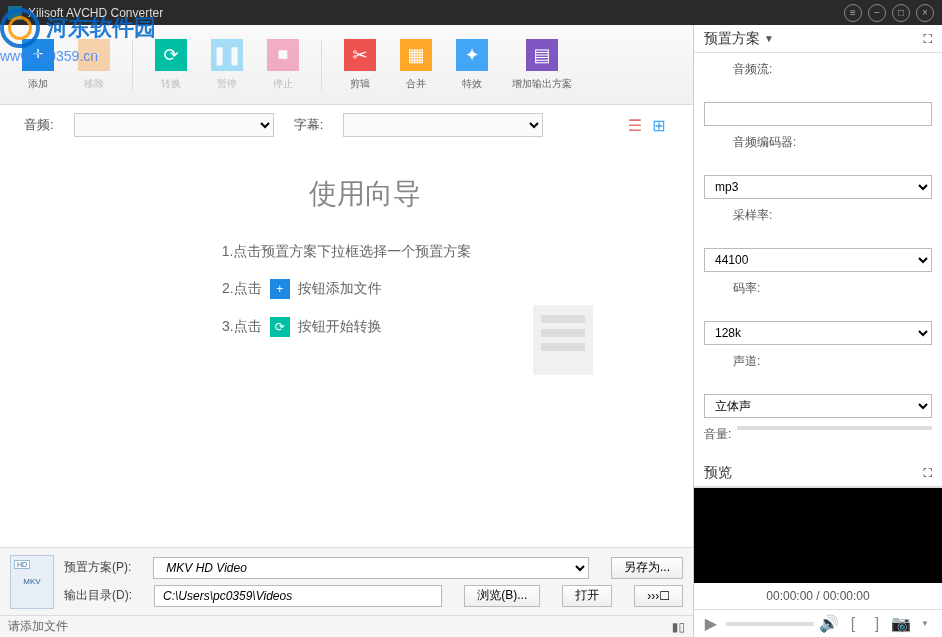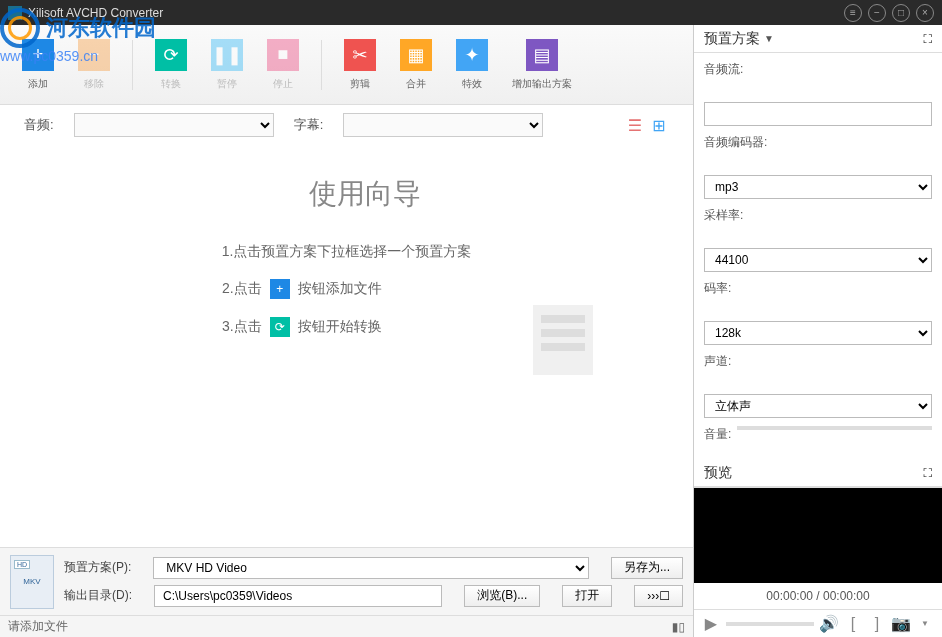--- a/index.html
+++ b/index.html
@@ -51,33 +51,33 @@
     .si-add { background: #1e88e5; } .si-convert { background: #00bfa5; }
     .placeholder-thumb { position: absolute; right: 100px; top: 160px; width: 60px; height: 70px; background: #f0f0f0; }
     .placeholder-thumb::before { content: ""; position: absolute; top: 10px; left: 8px; right: 8px; height: 8px; background: #ddd; box-shadow: 0 14px 0 #ddd, 0 28px 0 #ddd; }
     
     .bottom-bar { height: 68px; background: #f5f5f5; border-top: 1px solid #ddd; display: flex; align-items: center; padding: 6px 10px; gap: 10px; }
     .thumb-box { width: 44px; height: 54px; background: #e8eef5; border: 1px solid #bcd; display: flex; align-items: center; justify-content: center; font-size: 8px; color: #369; position: relative; }
     .thumb-box::before { content: "HD"; position: absolute; top: 4px; left: 3px; background: #fff; color: #369; font-size: 7px; padding: 0 2px; border: 1px solid #9bc; }
     .bottom-fields { flex: 1; display: flex; flex-direction: column; gap: 6px; }
     .bf-row { display: flex; align-items: center; gap: 22px; }
     .bf-label { font-size: 12px; color: #444; }
-    .bf-input { flex: 1; height: 22px; border: 1px solid #bbb; background: #fff; font-size: 12px; padding: 0 8px; }
+    .bf-input { flex: 1; height: 22px; border: 1px solid #bbb; background: #fff; font-size: 12px; padding: 0 8px; font-style: italic; }
     .bf-btn { height: 22px; padding: 0 12px; border: 1px solid #bbb; background: linear-gradient(#fff, #eee); font-size: 12px; cursor: pointer; }
     
     .status-bar { height: 22px; background: #f5f5f5; border-top: 1px solid #ddd; display: flex; align-items: center; padding: 0 8px; font-size: 12px; color: #666; }
     .status-icon { margin-left: auto; }
     
     
     .panel-header { height: 28px; display: flex; align-items: center; padding: 0 10px; border-bottom: 1px solid #ddd; }
     .panel-title { font-size: 14px; color: #333; }
     .panel-expand { margin-left: auto; cursor: pointer; font-size: 12px; }
     .panel-body { padding: 8px 10px; flex-shrink: 0; }
     .form-row { margin-bottom: 8px; }
-    .form-label { font-size: 12px; color: #555; margin-bottom: 4px; display: block; }
+    .form-label { font-size: 12px; color: #555; margin-bottom: 4px; display: block; margin-left: 29px; }
     .form-input { width: 100%; height: 24px; border: 1px solid #bbb; background: #fff; font-size: 12px; padding: 0 6px; margin-top: 20px; }
     .vol-row { display: flex; align-items: flex-start; gap: 6px; }
     .vol-slider { flex: 1; height: 4px; background: #ddd; position: relative; }
     
     .preview-section { flex: 1; display: flex; flex-direction: column; border-top: 1px solid #ddd; }
     .preview-area { flex: 1; background: #000; }
     .time-display { text-align: center; font-size: 12px; color: #555; padding: 6px 0; }
     .player-controls { height: 28px; display: flex; align-items: center; padding: 0 8px; gap: 6px; border-top: 1px solid #ddd; }
     .pc-btn { width: 18px; height: 18px; display: flex; align-items: center; justify-content: center; cursor: pointer; color: #888; }
     .progress-bar { flex: 1; height: 4px; background: #ddd; }

